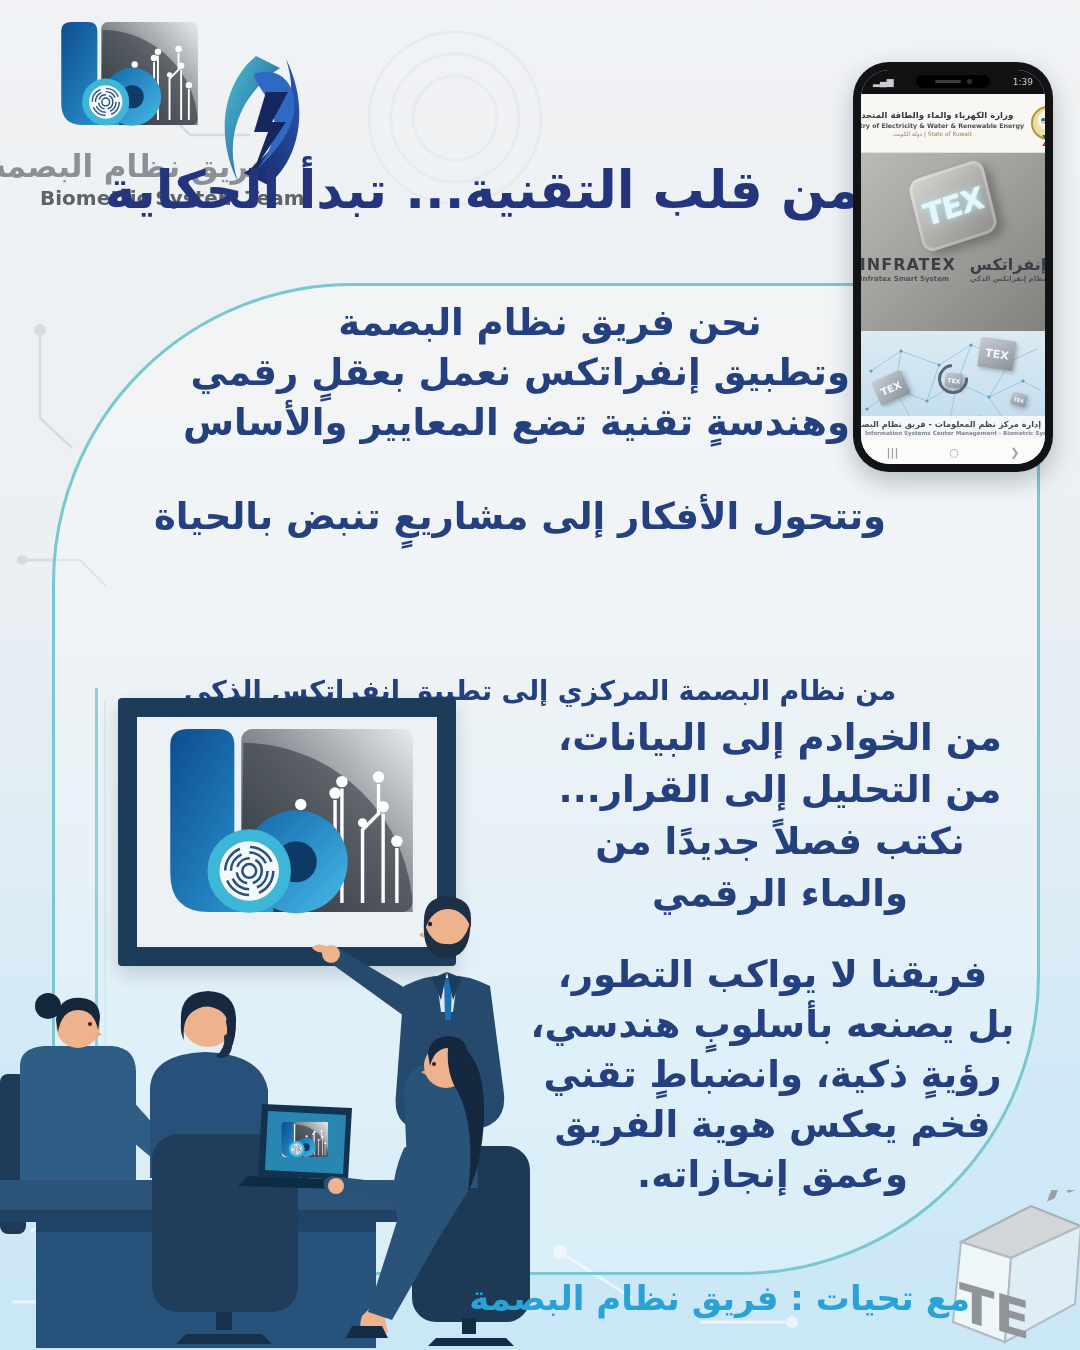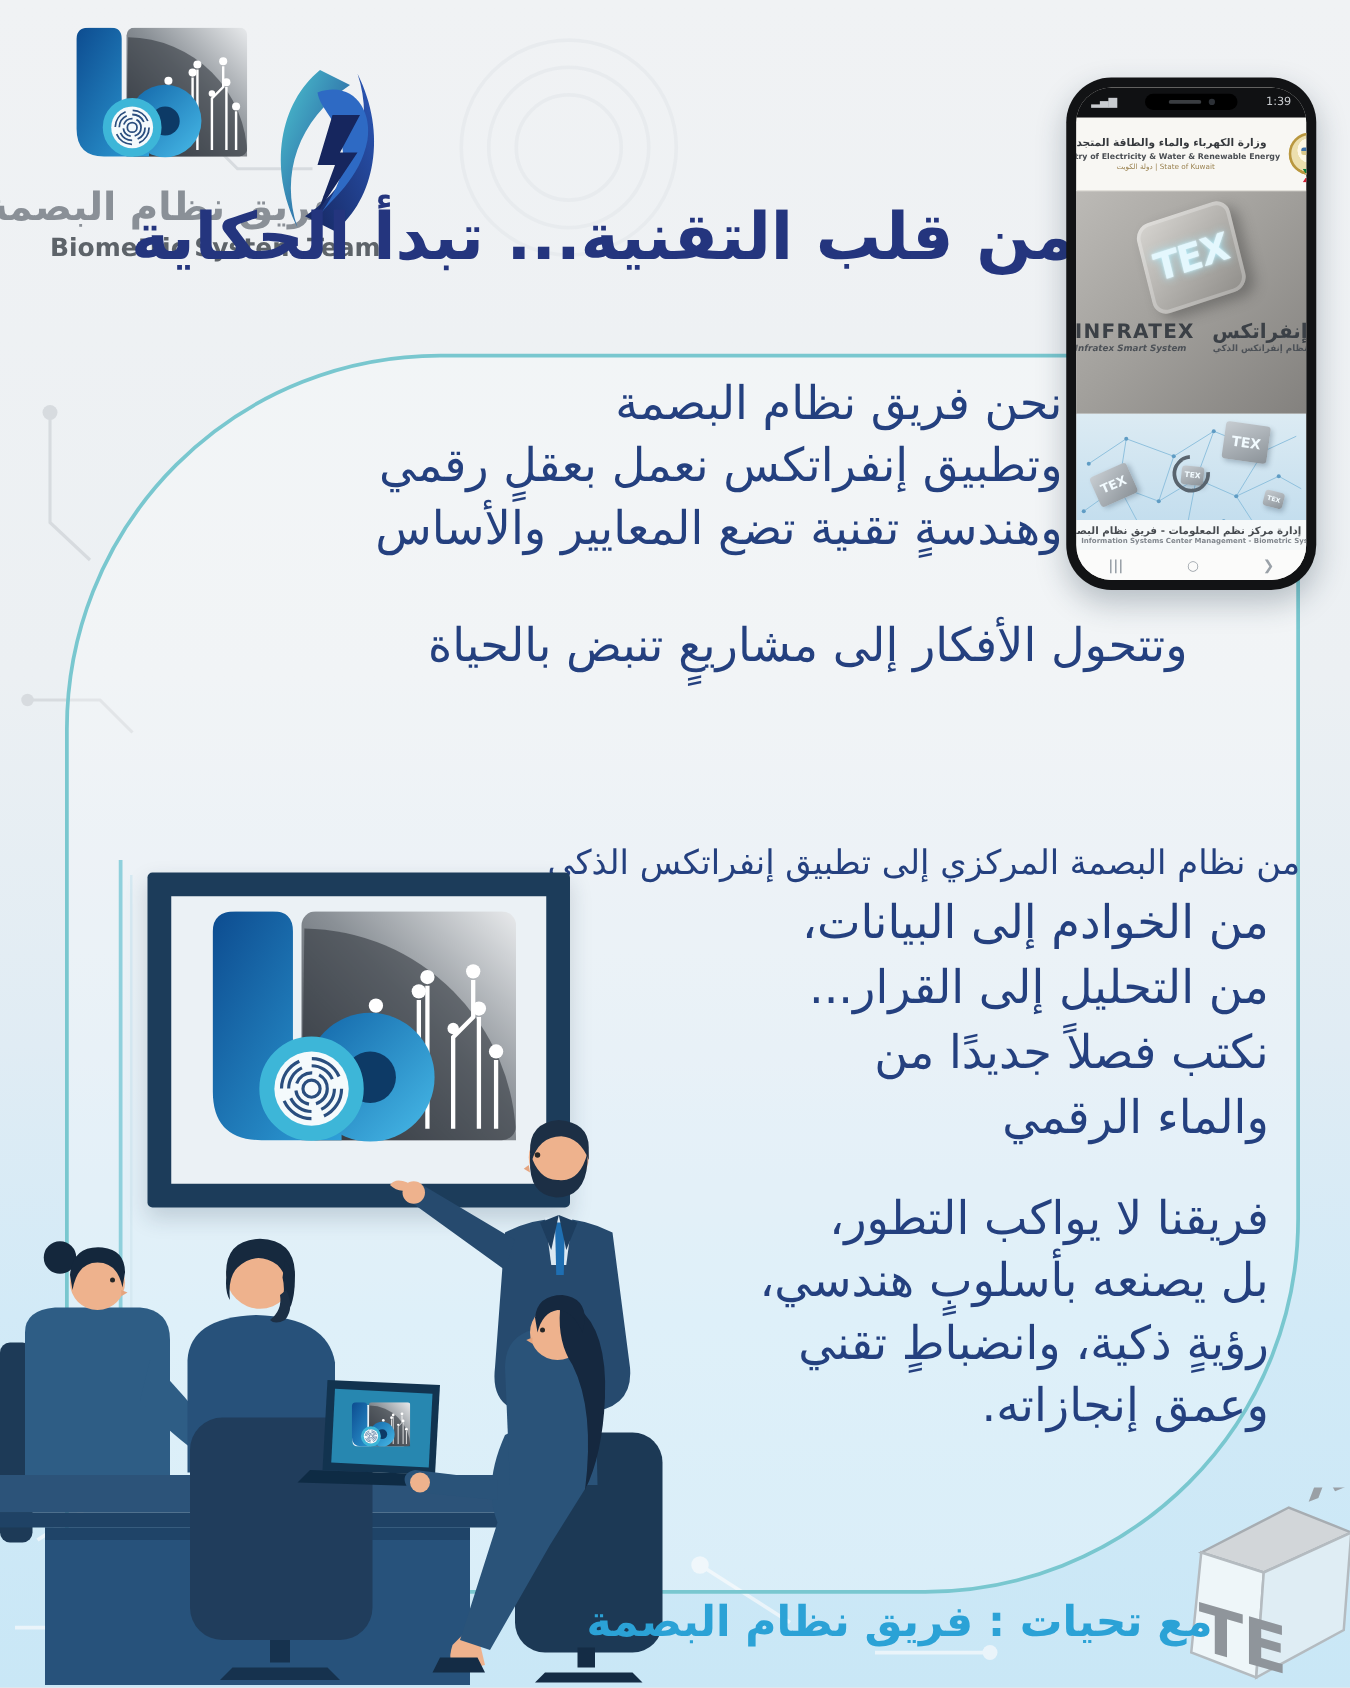--- a/index.html
+++ b/index.html
@@ -20,21 +20,21 @@
   .team-logo{left:40px;top:22px;width:230px;}
   .team-logo .mark{width:142px;height:116px;margin-left:16px;}
   .team-name-ar{font-size:31px;font-weight:800;color:#8a9097;text-align:center;margin-top:6px;white-space:nowrap;}
   .team-name-en{font-size:20px;font-weight:700;color:#5d6369;text-align:center;margin-top:2px;white-space:nowrap;}
   
   .main-title{
     left:235px;top:160px;width:625px;text-align:center;
     font-size:52px;font-weight:800;color:#24357e;white-space:nowrap;
   }
   
-  .p-navy{color:#24407f;font-weight:400;text-align:right;}
+  .p-navy{color:#24407f;font-weight:700;text-align:center;}
   .intro{left:250px;top:298px;width:600px;font-size:37px;line-height:50px;}
   .para2{left:90px;top:490px;width:860px;font-size:37px;line-height:54px;}
   .heading3{left:40px;top:665px;width:1000px;font-size:27px;line-height:52px;white-space:nowrap;}
   .para4{left:545px;top:712px;width:470px;font-size:37px;line-height:52px;}
   .para5{left:530px;top:950px;width:485px;font-size:37px;line-height:50px;}
   .line{white-space:nowrap;}
   .footer-line{
     left:480px;top:1278px;width:490px;text-align:center;
     font-size:34px;font-weight:800;color:#2ba2d6;white-space:nowrap;
   }
@@ -60,21 +60,21 @@
     background:linear-gradient(180deg,#0b7a3e 33%,#f2f2f2 33% 66%,#ce1d32 66%);clip-path:polygon(0 0,100% 0,100% 100%,0 100%,30% 50%);}
   .p-hero{flex:0 0 auto;height:178px;background:linear-gradient(135deg,#bcbab6 0%,#a3a19d 45%,#83817e 100%);
     display:flex;flex-direction:column;align-items:center;justify-content:flex-start;}
   .hero-cube{margin-top:16px;width:78px;height:74px;border-radius:12px;transform:rotate(-18deg) skewX(-4deg);
     background:linear-gradient(145deg,#d7d5d1,#8f8d89);box-shadow:6px 6px 10px rgba(40,40,40,.35),inset 0 0 0 3px rgba(255,255,255,.25);
     display:flex;align-items:center;justify-content:center;}
   .hero-cube span{font-size:30px;font-weight:800;color:#e4f7fd;text-shadow:0 0 8px #a8e9f9,0 0 2px #ffffff;letter-spacing:-1px;}
   .app-row{margin-top:12px;display:flex;align-items:center;justify-content:center;gap:14px;}
   .app-en{text-align:left;}
   .app-en .nm{font-size:16px;font-weight:800;color:#3b4046;letter-spacing:1px;white-space:nowrap;}
-  .app-en .tg{font-size:7px;font-weight:700;color:#4c5157;white-space:nowrap;margin-top:1px;font-style:italic;}
+  .app-en .tg{font-size:7px;font-weight:700;color:#4c5157;white-space:nowrap;margin-top:1px;}
   .app-ar{text-align:center;}
   .app-ar .nm{font-size:16px;font-weight:800;color:#3b4046;white-space:nowrap;}
   .app-ar .tg{font-size:7px;font-weight:700;color:#4c5157;white-space:nowrap;margin-top:1px;}
   .p-network{flex:1 1 auto;position:relative;background:linear-gradient(180deg,#dcebf3,#c4deee);overflow:hidden;}
   .spinner{position:absolute;left:50%;top:56%;transform:translate(-50%,-50%) rotate(40deg);width:24px;height:24px;border-radius:50%;
     border:3.5px solid #59646e;border-top-color:transparent;}
   .net-cube{position:absolute;background:linear-gradient(150deg,#c7cdd2,#8b9298);border-radius:3px;
     display:flex;align-items:center;justify-content:center;color:#f2fbff;font-weight:800;box-shadow:2px 2px 4px rgba(50,70,90,.3);}
   .p-caption{flex:0 0 auto;background:rgba(246,250,252,.9);padding:3px 4px 4px;text-align:center;}
   .cap-ar{font-size:8.2px;font-weight:800;color:#474b50;white-space:nowrap;}
@@ -225,20 +225,21 @@
     <div class="line">من الخوادم إلى البيانات،</div>
     <div class="line">من التحليل إلى القرار...</div>
     <div class="line">نكتب فصلاً جديدًا من</div>
     <div class="line">والماء الرقمي</div>
   </div>
 
   <div class="abs para5 p-navy ar">
     <div class="line">فريقنا لا يواكب التطور،</div>
     <div class="line">بل يصنعه بأسلوبٍ هندسي،</div>
     <div class="line">رؤيةٍ ذكية، وانضباطٍ تقني</div>
+    <div class="line">فخم يعكس هوية الفريق</div>
     <div class="line">وعمق إنجازاته.</div>
   </div>
 
   <div class="abs board">
     <div class="board-inner">
       <svg width="252" height="206" viewBox="0 0 220 180">
         <use href="#bioLogo"></use>
       </svg>
     </div>
   </div>

